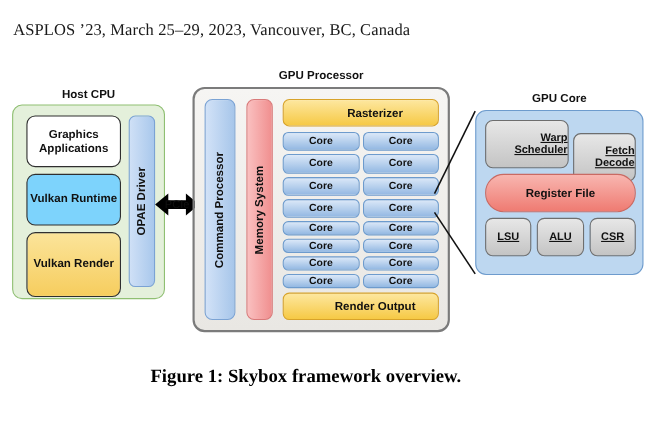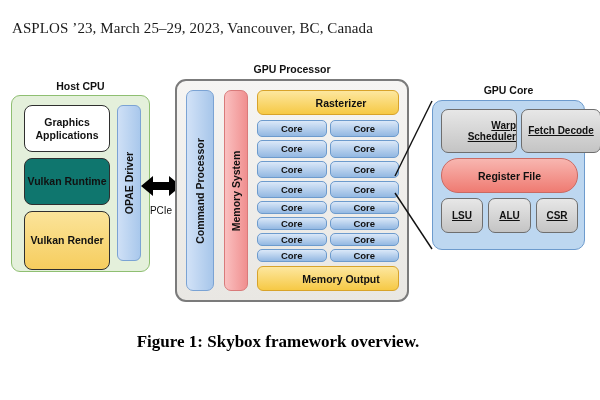--- a/index.html
+++ b/index.html
@@ -76,21 +76,21 @@
     font-weight: bold;
     line-height: 1.18;
     color: #111;
   }
   #graphics-applications-box {
     top: 9px; height: 47px;
     background: #ffffff;
   }
   #vulkan-runtime-box {
     top: 62px; height: 47px;
-    background: #0f766e;
+    background: #7dd3fc;
   }
   #vulkan-render-box {
     top: 115px; height: 59px;
     background: linear-gradient(180deg, #fbe49a 0%, #f6cd5e 100%);
     border-color: #2f2f2f;
   }
 
   #opae-driver-box {
     position: absolute;
     left: 105px;
@@ -123,21 +123,21 @@
     height: 46px;
   }
   #pcie-arrow-icon {
     position: absolute;
     left: 0; top: 0;
     width: 42px; height: 26px;
   }
   #pcie-label {
     position: absolute;
     left: -2px;
-    top: 32px;
+    top: 8px;
     width: 46px;
     text-align: center;
     font-size: 10px;
     font-weight: normal;
     color: #111;
   }
 
   
   #gpu-processor-panel {
     position: absolute;
@@ -239,21 +239,21 @@
     align-items: center;
     justify-content: center;
     text-align: right;
     font-size: 10px;
     font-weight: bold;
     line-height: 1.15;
     color: #111;
     text-decoration: underline;
   }
   #warp-scheduler-box { left: 8px;  top: 8px;  width: 76px; height: 44px; }
-  #fetch-decode-box   { left: 88px; top: 8px;  width: 80px; height: 44px; }
+  #fetch-decode-box   { left: 88px; top: 20px;  width: 57px; height: 44px; }
   #register-file-box {
     position: absolute;
     left: 8px; top: 57px;
     width: 137px; height: 35px;
     background: linear-gradient(180deg, #f8b6b0 0%, #ef7b72 100%);
     border: 1.5px solid #c96a63;
     border-radius: 17px;
     box-sizing: border-box;
     display: flex;
     align-items: center;
@@ -330,21 +330,21 @@
         <div class="core-cell">Core</div>
         <div class="core-cell">Core</div>
         <div class="core-cell">Core</div>
         <div class="core-cell">Core</div>
         <div class="core-cell">Core</div>
         <div class="core-cell">Core</div>
         <div class="core-cell">Core</div>
         <div class="core-cell">Core</div>
         <div class="core-cell">Core</div>
       </div>
-    <div class="pipeline-bar" id="render-output-bar">Memory Output</div>
+    <div class="pipeline-bar" id="render-output-bar">Render Output</div>
   </div>
 
   <svg id="core-zoom-lines">
     <line x1="395" y1="121" x2="432" y2="46" stroke="#111111" stroke-width="1.4"></line>
     <line x1="395" y1="138" x2="432" y2="194" stroke="#111111" stroke-width="1.4"></line>
   </svg>
 
   <div class="group-label" id="gpu-core-label">GPU Core</div>
   <div id="gpu-core-panel">
     <div class="unit-box" id="warp-scheduler-box">Warp Scheduler</div>

